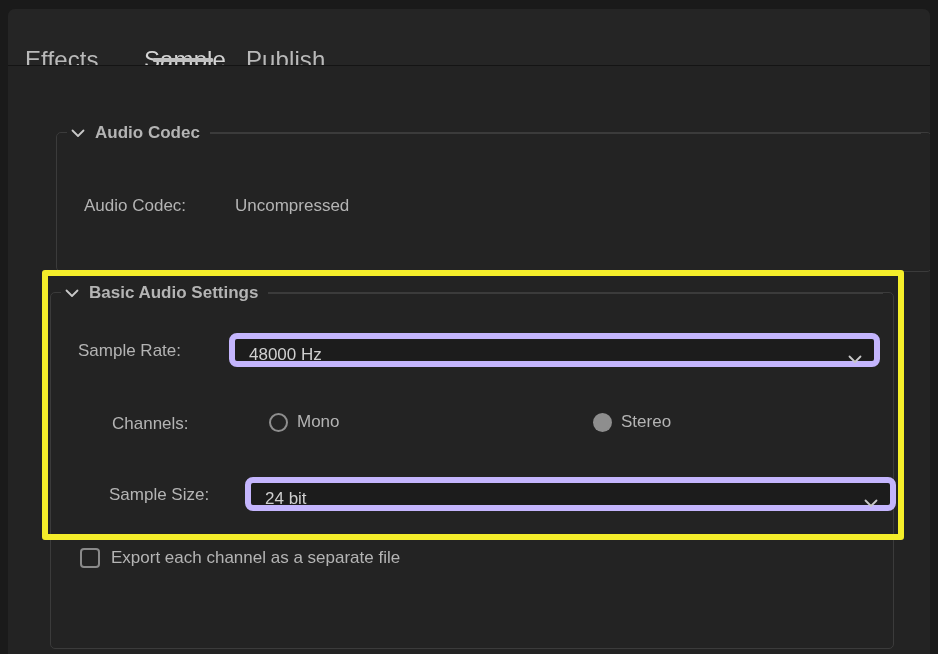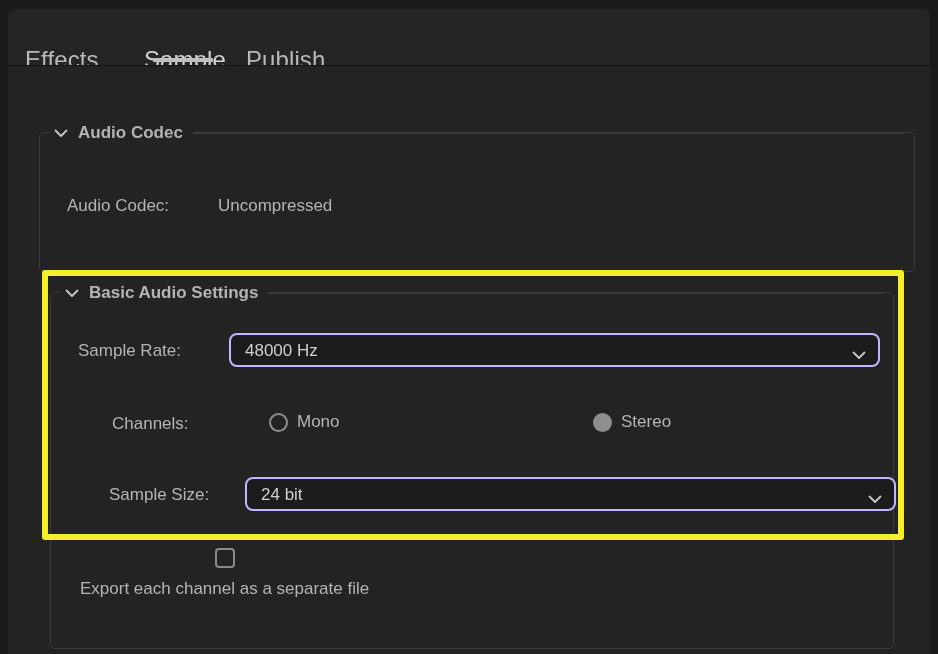--- a/index.html
+++ b/index.html
@@ -73,21 +73,21 @@
     background: #232323;
   }
 
   
   .group {
     position: absolute;
     border: 1px solid #3b3b3b;
     border-radius: 5px;
     background: transparent;
   }
-  .group.codec   { left: 31px; top: 66px;  width: 876px; height: 140px; padding-left: 8px; }
+  .group.codec   { left: 48px; top: 66px;  width: 876px; height: 140px; padding-left: 8px; }
   .group.basic   { left: 42px; top: 226px; width: 844px; height: 357px; }
 
   .group-head {
     position: absolute;
     top: -11px;
     left: 10px;
     right: 10px;
     height: 22px;
     display: flex;
     align-items: center;
@@ -134,21 +134,21 @@
     color: #b4b4b4;
     white-space: nowrap;
     line-height: 22px;
   }
 
   
   .dropdown {
     position: absolute;
     height: 34px;
     background: #1c1c1c;
-    border: 2px solid #c4b5fd;
+    border: 6px solid #c4b5fd;
     border-radius: 8px;
     cursor: pointer;
   }
   .dropdown .dd-text {
     position: absolute;
     left: 14px; top: 0;
     height: 32px;
     line-height: 32px;
     font-size: 17px;
     color: #cfcfcf;
@@ -287,21 +287,21 @@
         <div class="label" style="left:34px; top:191px;margin-left:24px;">Sample Size:</div>
         <div class="dropdown" style="left:194px; top:184px; width:651px;">
           <span class="dd-text">24 bit</span>
           <span class="dd-chev">
             <svg width="14" height="10" viewBox="0 0 14 10" aria-hidden="true">
               <polyline points="1.5,2.5 7,8 12.5,2.5" fill="none" stroke="#c8c8c8" stroke-width="1.8" stroke-linecap="round" stroke-linejoin="round"></polyline>
             </svg>
           </span>
         </div>
 
-        <div class="check-wrap" style="left:29px; top:255px;flex-direction:column;">
+        <div class="check-wrap" style="left:29px; top:255px;">
           <span class="checkbox"></span>
           <span class="check-label">Export each channel as a separate file</span>
         </div>
       </div>
 
       <div class="highlight"></div>
 
     </div>
   </div>
 </div>

